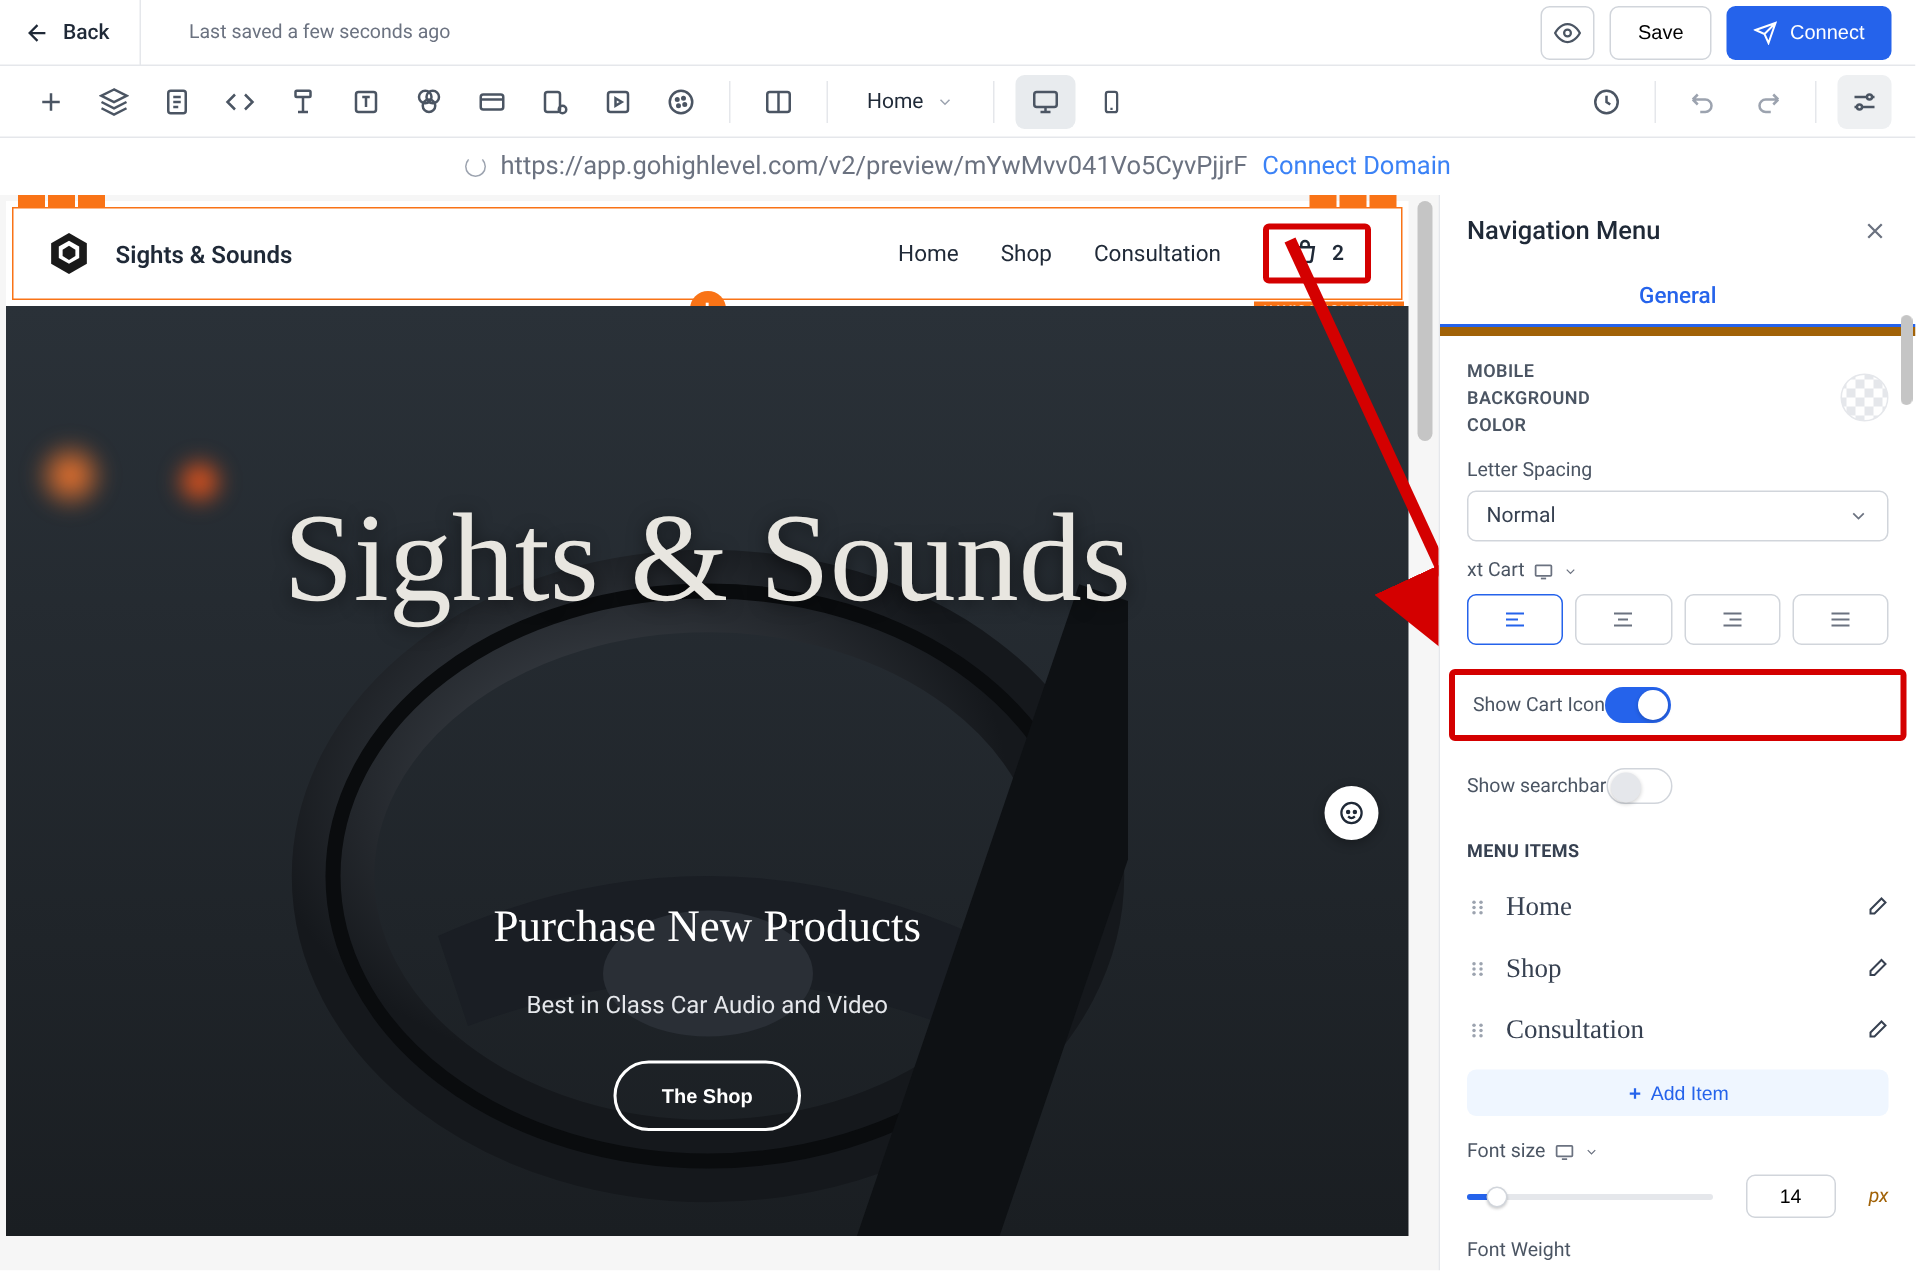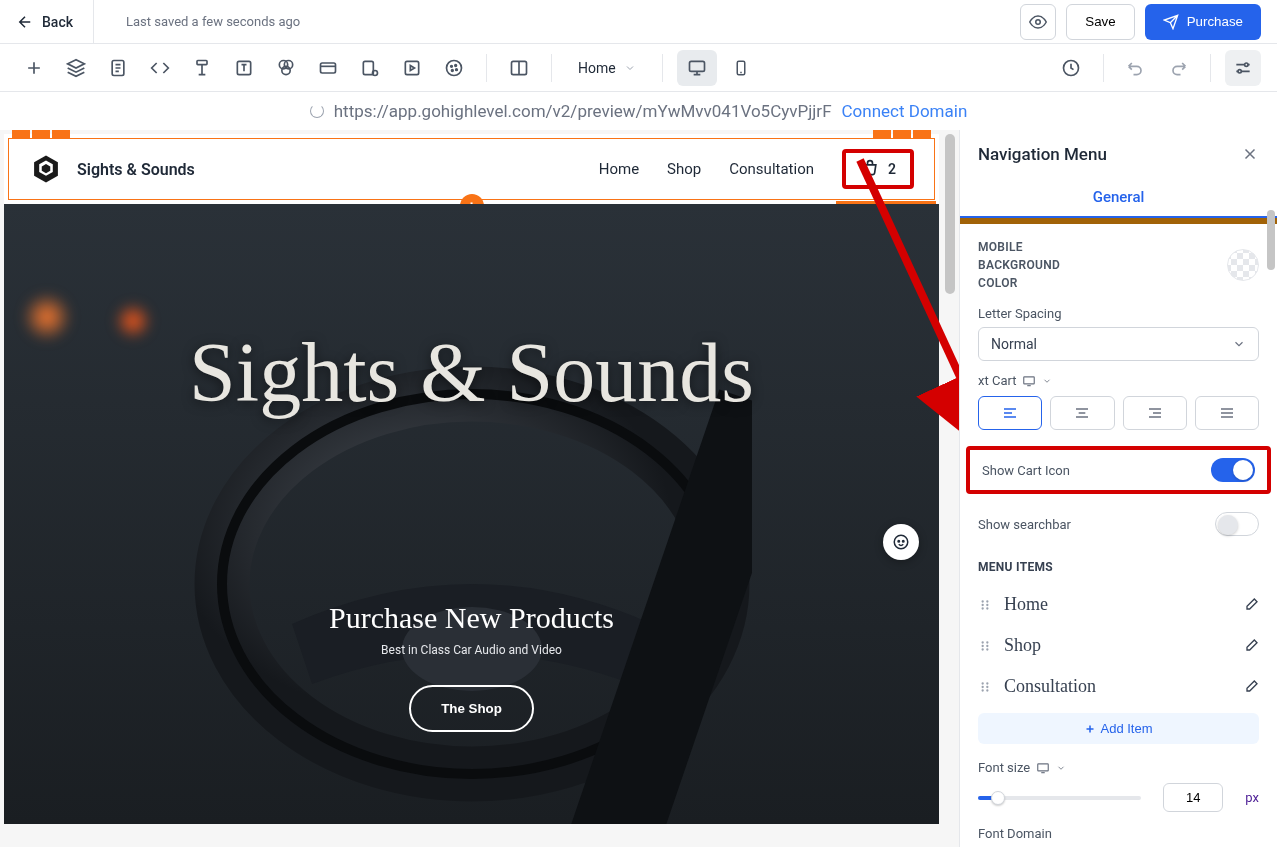--- a/index.html
+++ b/index.html
@@ -57,21 +57,21 @@
 .top-handles-right { position: absolute; top: -6px; right: 8px; display: flex; gap: 2px; }
 
 .hero { position: relative; height: 620px; background: linear-gradient(180deg, #2a3138 0%, #1a1e22 100%); overflow: hidden; }
 .hero-bg { position: absolute; inset: 0; }
 .hero-bokeh1 { position: absolute; left: 18px; top: 88px; width: 50px; height: 50px; background: radial-gradient(circle, #ff7b2e 0%, transparent 70%); filter: blur(6px); }
 .hero-bokeh2 { position: absolute; left: 110px; top: 98px; width: 38px; height: 38px; background: radial-gradient(circle, #ff5a1a 0%, transparent 70%); filter: blur(6px); }
 .hero-wheel { position: absolute; left: 50%; top: 58%; transform: translate(-50%, -50%); width: 560px; height: 560px; }
 .hero-content { position: absolute; inset: 0; display: flex; flex-direction: column; align-items: center; justify-content: flex-start; padding-top: 120px; color: #fff; text-align: center; }
 .hero-title { font-family: Georgia, 'Times New Roman', serif; font-size: 84px; font-weight: 400; color: #e8e6e0; text-shadow: 0 2px 12px rgba(0,0,0,0.5); }
 .hero-subtitle { font-family: Georgia, serif; font-size: 30px; margin-top: 180px; }
-.hero-tagline { font-size: 12px; margin-top: 8px; color: #e5e7eb; }
+.hero-tagline { font-size: 16px; margin-top: 25px; color: #e5e7eb; }
 .hero-btn { margin-top: 28px; padding: 14px 30px; border: 2px solid #fff; border-radius: 999px; color: #fff; font-weight: 600; background: transparent; cursor: pointer; }
 .chat-bubble { position: absolute; right: 20px; top: 320px; width: 36px; height: 36px; background: #fff; border-radius: 50%; display: flex; align-items: center; justify-content: center; box-shadow: 0 2px 8px rgba(0,0,0,0.3); }
 
 
 .arrow-svg { position: absolute; left: 830px; top: 0px; width: 200px; height: 330px; pointer-events: none; z-index: 50; }
 
 
 .panel { width: 318px; border-left: 1px solid #e5e7eb; display: flex; flex-direction: column; position: relative; background: #fff; }
 .panel-header { display: flex; align-items: center; justify-content: space-between; padding: 14px 18px; }
 .panel-title { font-size: 17px; font-weight: 500; }
@@ -87,21 +87,21 @@
 .field-label { font-size: 12px; color: #4b5563; font-weight: 600; letter-spacing: 0.3px; line-height: 1.5; }
 .field-label-sm { font-size: 13px; color: #4b5563; }
 .color-swatch { width: 32px; height: 32px; border-radius: 50%; background: repeating-conic-gradient(#e5e7eb 0 25%, #fff 0 50%) 50% / 12px 12px; border: 1px solid #e5e7eb; }
 .select-box { width: 100%; border: 1px solid #d1d5db; border-radius: 6px; padding: 8px 12px; display: flex; align-items: center; justify-content: space-between; cursor: pointer; font-size: 14px; color: #374151; }
 .label-with-icon { display: flex; align-items: center; gap: 6px; font-size: 13px; color: #4b5563; margin: 12px 0 8px; }
 .align-group { display: flex; gap: 8px; margin-bottom: 16px; }
 .align-btn { flex: 1; height: 34px; border: 1px solid #d1d5db; border-radius: 6px; display: flex; align-items: center; justify-content: center; cursor: pointer; }
 .align-btn.active { border-color: #2563eb; }
 .align-btn.active svg { stroke: #2563eb; }
 
-.toggle-row { display: flex; align-items: center; justify-content: space-between; padding: 10px 0; }
+.toggle-row { display: flex; align-items: center; padding: 10px 0; }
 .highlight-box { border: 4px solid #d40000; border-radius: 4px; padding: 8px 12px; margin: 4px -12px 8px; }
 .toggle { width: 44px; height: 24px; border-radius: 999px; position: relative; cursor: pointer; }
 .toggle.on { background: #2563eb; }
 .toggle.off { background: #fff; border: 1px solid #d1d5db; }
 .toggle-knob { position: absolute; top: 2px; width: 20px; height: 20px; background: #fff; border-radius: 50%; box-shadow: 0 1px 3px rgba(0,0,0,0.2); }
 .toggle.on .toggle-knob { right: 2px; }
 .toggle.off .toggle-knob { left: 2px; background: #e5e7eb; }
 
 .section-heading { font-size: 12px; font-weight: 700; color: #374151; letter-spacing: 0.3px; margin: 14px 0 10px; }
 .menu-item-row { display: flex; align-items: center; justify-content: space-between; padding: 10px 0; }
@@ -109,21 +109,21 @@
 .drag-handle { color: #9ca3af; cursor: grab; }
 .menu-item-name { font-size: 18px; font-family: Georgia, serif; color: #374151; }
 .edit-icon { color: #374151; cursor: pointer; }
 .add-item-btn { width: 100%; background: #eff6ff; color: #2563eb; border: none; border-radius: 6px; padding: 8px 0; font-size: 13px; cursor: pointer; margin-top: 6px; display: flex; align-items: center; justify-content: center; gap: 4px; }
 
 .slider-row { display: flex; align-items: center; gap: 22px; margin-top: 8px; }
 .slider { flex: 1; height: 4px; background: #e5e7eb; border-radius: 2px; position: relative; }
 .slider-fill { position: absolute; left: 0; top: 0; height: 4px; background: #2563eb; border-radius: 2px; width: 12%; }
 .slider-knob { position: absolute; top: -5px; left: 12%; width: 14px; height: 14px; background: #fff; border: 1px solid #d1d5db; border-radius: 50%; transform: translateX(-50%); box-shadow: 0 1px 2px rgba(0,0,0,0.2); }
 .num-input { width: 60px; border: 1px solid #d1d5db; border-radius: 6px; padding: 6px 8px; text-align: center; font-size: 13px; }
-.unit { font-size: 13px; color: #4c1d95; }
+.unit { font-size: 13px; color: #a16207; font-style: italic; }
 
 svg { display: block; }
 </style>
 </head>
 <body>
 
 <div class="topbar">
   <div class="topbar-left">
     <div class="back-btn">
       <svg viewBox="0 0 24 24" fill="none" stroke="currentColor" stroke-width="2">
@@ -138,21 +138,21 @@
       <svg width="18" height="18" viewBox="0 0 24 24" fill="none" stroke="#4b5563" stroke-width="2">
           <path d="M1 12s4-8 11-8 11 8 11 8-4 8-11 8-11-8-11-8z"></path>
           <circle cx="12" cy="12" r="3"></circle>
         </svg>
     </div>
     <button class="save-btn">Save</button>
     <button class="publish-btn">
       <svg width="16" height="16" viewBox="0 0 24 24" fill="none" stroke="#fff" stroke-width="2">
           <path d="M22 2L11 13M22 2l-7 20-4-9-9-4 20-7z"></path>
         </svg>
-      <span>Purchase</span>
+      <span>Connect</span>
     </button>
   </div>
 </div>
 
 <div class="toolbar">
   <div class="toolbar-left">
     <div class="tool-icon">
         <svg width="20" height="20" viewBox="0 0 24 24" fill="none" stroke="#4b5563" stroke-width="2">
           <path d="M12 5v14M5 12h14"></path>
         </svg>
@@ -518,19 +518,19 @@
       </div>
       <div class="slider-row">
         <div class="slider">
           <div class="slider-fill"></div>
           <div class="slider-knob"></div>
         </div>
         <input class="num-input" value="14" style="">
         <span class="unit">px</span>
       </div>
 
-      <div class="field-label-sm" style="margin-top:14px">Font Domain</div>
+      <div class="field-label-sm" style="margin-top:14px">Font Weight</div>
     </div>
     <div class="panel-scroll">
       <div class="panel-scroll-thumb"></div>
     </div>
   </div>
 </div>
 
 </body></html>

